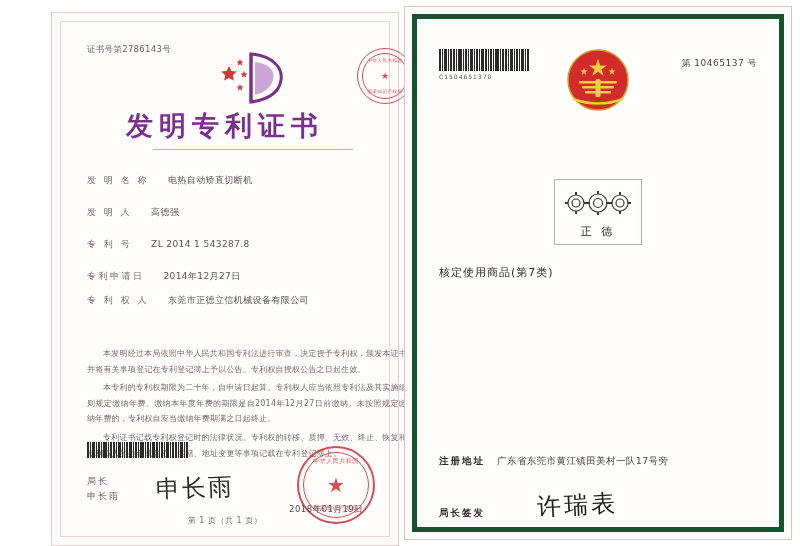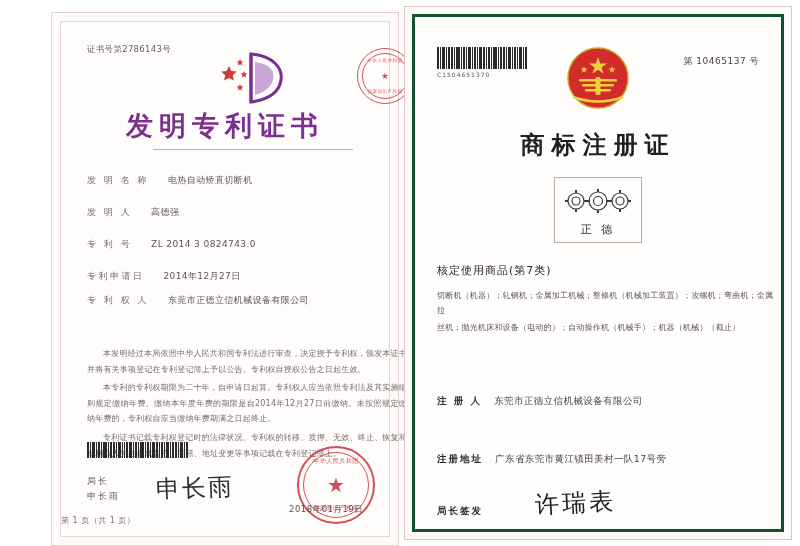--- a/index.html
+++ b/index.html
@@ -142,21 +142,21 @@
     top: 482px;
     font-size: 8.5px;
     color: #585050;
     letter-spacing: 0.5px;
   }
   .lt-pagefoot {
     position: absolute;
     left: 0;
     bottom: 10px;
     width: 100%;
-    text-align: left;
+    text-align: center;
     font-size: 8px;
     color: #7b6c6c;
     letter-spacing: 0.5px;
   }
 
   
   .seal {
     position: absolute;
     border-radius: 50%;
     border: 2px solid #d0353f;
@@ -208,21 +208,21 @@
     top: 6px;
     width: 388px;
     height: 534px;
     background: #fdfcfb;
     border: 1px solid #d9c7bf;
     box-sizing: border-box;
   }
   .cert-right-inner {
     position: absolute;
     left: 7px; top: 7px; right: 7px; bottom: 7px;
-    border: 3px solid #14532d;
+    border: 5px solid #14532d;
     background: #fffefd;
   }
   .rt-barcode { left: 22px; top: 30px; width: 110px; height: 22px; }
   .rt-barcode-num {
     position: absolute;
     left: 22px;
     top: 54px;
     font-size: 6px;
     color: #555;
     letter-spacing: 1px;
@@ -362,21 +362,21 @@
       <div class="lt-field" style="left:26px; top:152px;">
         <span class="lbl">发 明 名 称</span>
         <span class="val">电热自动矫直切断机</span>
       </div>
       <div class="lt-field" style="left:26px; top:184px;">
         <span class="lbl">发 明 人</span>
         <span class="val">高德强</span>
       </div>
       <div class="lt-field" style="left:26px; top:216px;">
         <span class="lbl">专 利 号</span>
-        <span class="val">ZL 2014 3 0824743.0</span>
+        <span class="val">ZL 2014 1 543287.8</span>
       </div>
       <div class="lt-field" style="left:26px; top:248px;">
         <span class="lbl">专利申请日</span>
         <span class="val">2014年12月27日</span>
       </div>
       <div class="lt-field" style="left:26px; top:272px;">
         <span class="lbl">专 利 权 人</span>
         <span class="val">东莞市正德立信机械设备有限公司</span>
       </div>
 
@@ -495,21 +495,20 @@
             <polygon points="51,25 51.9,27.6 54.6,27.6 52.4,29.2 53.2,31.8 51,30.2 48.8,31.8 49.6,29.2 47.4,27.6 50.1,27.6"></polygon>
             <rect x="18" y="38" width="38" height="2.6" rx="1"></rect>
             <rect x="21" y="43" width="32" height="2.6" rx="1"></rect>
             <rect x="24" y="48" width="26" height="2.6" rx="1"></rect>
             <rect x="34.5" y="36" width="5" height="18" rx="1.5"></rect>
             <path d="M12 56 q25 9 50 0" fill="none" stroke="#f2d03b" stroke-width="2.4"></path>
           </g>
         </svg>
       </div>
 
-      <div class="rt-title">商标注册证</div>
 
       <div class="tm-box">
         <div class="tm-art">
           <svg viewBox="0 0 68 30" width="68" height="30">
             <g fill="none" stroke="#3a3a3a" stroke-width="1.2">
               <circle cx="12" cy="15" r="8"></circle>
               <circle cx="12" cy="15" r="4"></circle>
               <circle cx="34" cy="15" r="9"></circle>
               <circle cx="34" cy="15" r="4.5"></circle>
               <circle cx="56" cy="15" r="8"></circle>
@@ -529,30 +528,21 @@
               <rect x="45" y="14" width="3" height="2"></rect>
                 <rect x="64" y="14" width="3" height="2"></rect>
             </g>
           </svg>
         </div>
         <div class="tm-text">正 德</div>
       </div>
 
       <div class="rt-class">核定使用商品(第7类)</div>
 
-      <div class="rt-goods">
-        <p>切断机（机器）；轧钢机；金属加工机械；整修机（机械加工装置）；攻螺机；弯曲机；金属拉</p>
-        <p>丝机；抛光机床和设备（电动的）；自动操作机（机械手）；机器（机械）（截止）</p>
-      </div>
-
-      <div class="rt-row" style="top:378px;">
-        <span class="lbl">注 册 人</span>
-        &nbsp;&nbsp;
-        <span class="val">东莞市正德立信机械设备有限公司</span>
-      </div>
+
       <div class="rt-row" style="top:436px;">
         <span class="lbl">注册地址</span>
         &nbsp;&nbsp;
         <span class="val">广东省东莞市黄江镇田美村一队17号旁</span>
       </div>
       <div class="rt-row" style="top:488px;">
         <span class="lbl">局长签发</span>
       </div>
 
       <div class="rt-sign-name">许瑞表</div>

